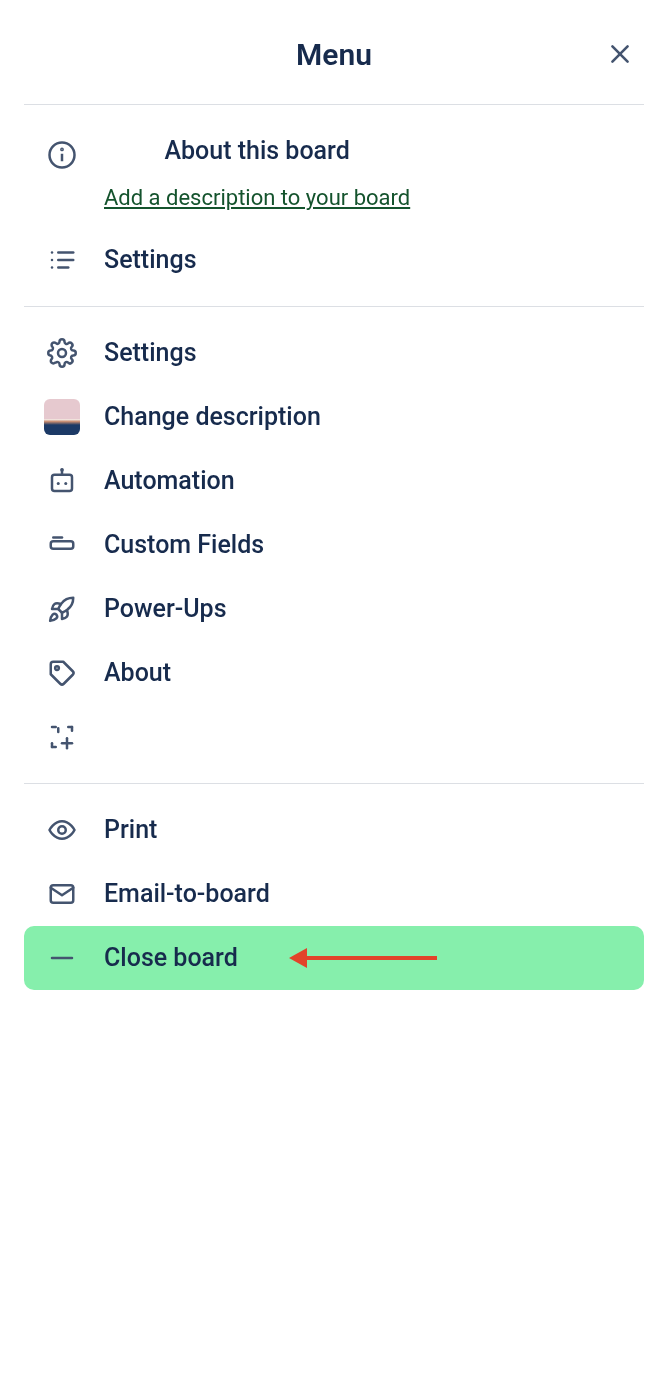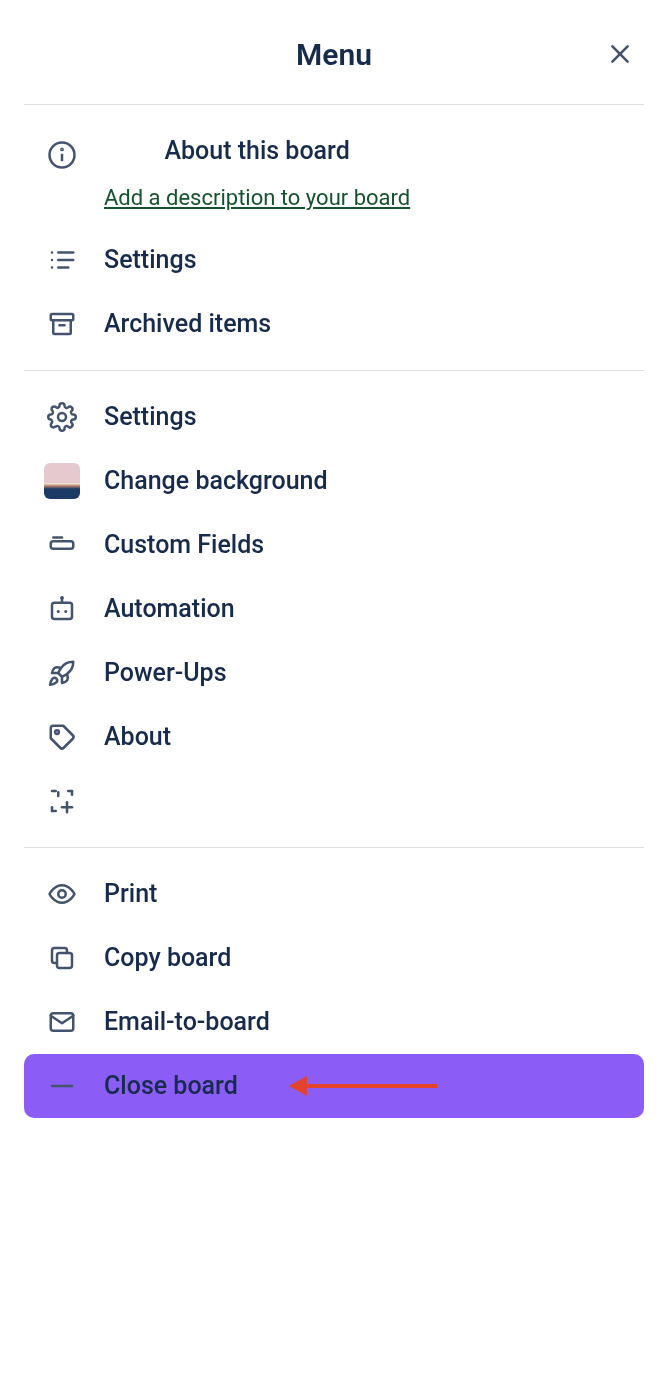--- a/index.html
+++ b/index.html
@@ -57,21 +57,21 @@
     cursor: pointer;
     border-radius: 10px;
     margin: 0 20px;
   }
   .menu-item.tall {
     align-items: flex-start;
     padding-top: 16px;
     padding-bottom: 16px;
   }
   .menu-item.highlight {
-    background: #8b5cf6;
+    background: #86efac;
   }
   .icon-slot {
     width: 36px;
     height: 36px;
     display: flex;
     align-items: center;
     justify-content: center;
     flex-shrink: 0;
     color: #44546f;
   }
@@ -168,32 +168,20 @@
             <line x1="9" y1="12" x2="21" y2="12"></line>
             <circle cx="4" cy="18" r="1" fill="currentColor" stroke="none"></circle>
             <line x1="9" y1="18" x2="17" y2="18"></line>
           </svg>
       </div>
       <div class="text-col">
         <span class="item-label">Settings</span>
       </div>
     </div>
 
-    <div class="menu-item">
-      <div class="icon-slot">
-        <svg width="30" height="30" viewBox="0 0 24 24" fill="none" stroke="currentColor" stroke-width="2" stroke-linecap="round" stroke-linejoin="round">
-            <rect x="3" y="4" width="18" height="5" rx="1"></rect>
-            <path d="M5 9v10a1 1 0 0 0 1 1h12a1 1 0 0 0 1-1V9"></path>
-            <line x1="10" y1="13" x2="14" y2="13"></line>
-          </svg>
-      </div>
-      <div class="text-col">
-        <span class="item-label">Archived items</span>
-      </div>
-    </div>
 
   </div>
 
   <div class="divider"></div>
 
   <div class="section">
 
     <div class="menu-item">
       <div class="icon-slot">
         <svg width="30" height="30" viewBox="0 0 24 24" fill="none" stroke="currentColor" stroke-width="2" stroke-linecap="round" stroke-linejoin="round">
@@ -204,48 +192,48 @@
       <div class="text-col">
         <span class="item-label">Settings</span>
       </div>
     </div>
 
     <div class="menu-item">
       <div class="icon-slot">
         <div class="bg-thumb"></div>
       </div>
       <div class="text-col">
-        <span class="item-label">Change background</span>
-      </div>
-    </div>
-
-    <div class="menu-item">
-      <div class="icon-slot">
-        <svg width="30" height="30" viewBox="0 0 24 24" fill="none" stroke="currentColor" stroke-width="2" stroke-linecap="round" stroke-linejoin="round">
-            <rect x="3" y="9" width="18" height="6" rx="2"></rect>
-            <line x1="5" y1="6" x2="12" y2="6"></line>
-          </svg>
-      </div>
-      <div class="text-col">
-        <span class="item-label">Custom Fields</span>
+        <span class="item-label">Change description</span>
       </div>
     </div>
 
     <div class="menu-item">
       <div class="icon-slot">
         <svg width="30" height="30" viewBox="0 0 24 24" fill="none" stroke="currentColor" stroke-width="2" stroke-linecap="round" stroke-linejoin="round">
             <rect x="4" y="7" width="16" height="13" rx="2"></rect>
             <line x1="12" y1="3" x2="12" y2="7"></line>
             <circle cx="12" cy="3" r="0.5" fill="currentColor"></circle>
             <circle cx="9" cy="14" r="1.2" fill="currentColor" stroke="none"></circle>
             <circle cx="15" cy="14" r="1.2" fill="currentColor" stroke="none"></circle>
           </svg>
       </div>
       <div class="text-col">
         <span class="item-label">Automation</span>
+      </div>
+    </div>
+
+    <div class="menu-item">
+      <div class="icon-slot">
+        <svg width="30" height="30" viewBox="0 0 24 24" fill="none" stroke="currentColor" stroke-width="2" stroke-linecap="round" stroke-linejoin="round">
+            <rect x="3" y="9" width="18" height="6" rx="2"></rect>
+            <line x1="5" y1="6" x2="12" y2="6"></line>
+          </svg>
+      </div>
+      <div class="text-col">
+        <span class="item-label">Custom Fields</span>
       </div>
     </div>
 
     <div class="menu-item">
       <div class="icon-slot">
         <svg width="30" height="30" viewBox="0 0 24 24" fill="none" stroke="currentColor" stroke-width="2" stroke-linecap="round" stroke-linejoin="round">
             <path d="M4.5 16.5c-1.5 1.5-2 5-2 5s3.5-.5 5-2c.8-.8.8-2 .1-2.9-.8-.8-2.2-.9-3.1-.1z"></path>
             <path d="M12 15l-3-3c.6-1.5 1.4-3 2.5-4.3C14 4.3 18 3 21 3c0 3-1.3 7-4.7 9.5-1.3 1.1-2.8 1.9-4.3 2.5z"></path>
             <path d="M9 12H4s.6-3 2-4c1.6-1.2 5 0 5 0"></path>
             <path d="M12 15v5s3-.6 4-2c1.2-1.6 0-5 0-5"></path>
@@ -294,31 +282,20 @@
         <svg width="30" height="30" viewBox="0 0 24 24" fill="none" stroke="currentColor" stroke-width="2" stroke-linecap="round" stroke-linejoin="round">
             <path d="M2 12s3.5-7 10-7 10 7 10 7-3.5 7-10 7S2 12 2 12z"></path>
             <circle cx="12" cy="12" r="3"></circle>
           </svg>
       </div>
       <div class="text-col">
         <span class="item-label">Print</span>
       </div>
     </div>
 
-    <div class="menu-item">
-      <div class="icon-slot">
-        <svg width="30" height="30" viewBox="0 0 24 24" fill="none" stroke="currentColor" stroke-width="2" stroke-linecap="round" stroke-linejoin="round">
-            <rect x="8" y="8" width="12" height="12" rx="2"></rect>
-            <path d="M16 8V6a2 2 0 0 0-2-2H6a2 2 0 0 0-2 2v8a2 2 0 0 0 2 2h2"></path>
-          </svg>
-      </div>
-      <div class="text-col">
-        <span class="item-label">Copy board</span>
-      </div>
-    </div>
 
     <div class="menu-item">
       <div class="icon-slot">
         <svg width="30" height="30" viewBox="0 0 24 24" fill="none" stroke="currentColor" stroke-width="2" stroke-linecap="round" stroke-linejoin="round">
             <rect x="3" y="5" width="18" height="14" rx="2"></rect>
             <polyline points="3 7 12 13 21 7"></polyline>
           </svg>
       </div>
       <div class="text-col">
         <span class="item-label">Email-to-board</span>

